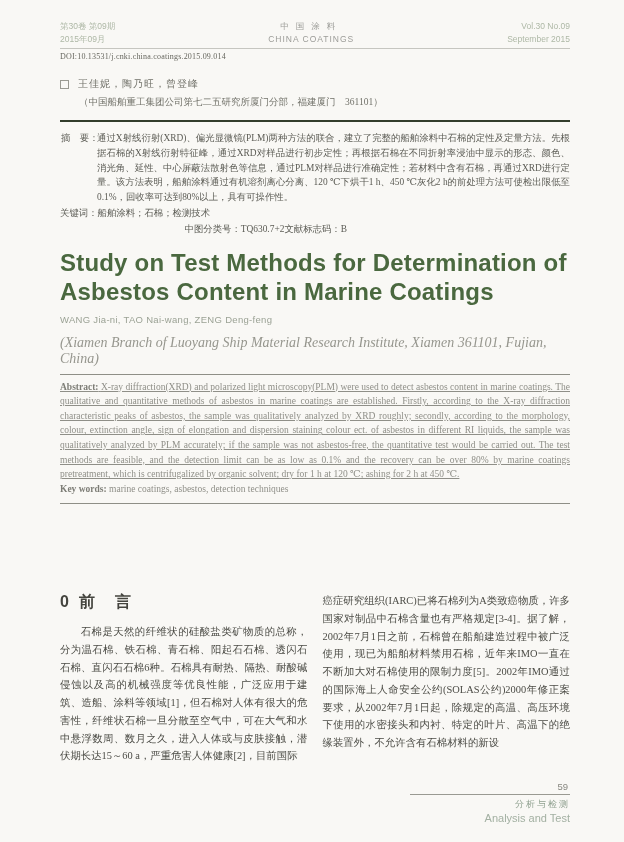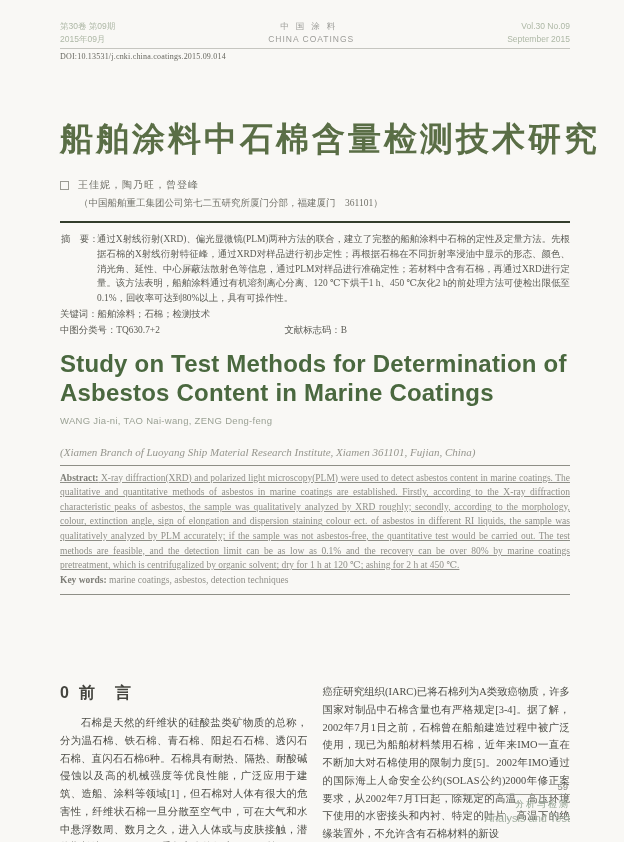--- a/index.html
+++ b/index.html
@@ -49,33 +49,33 @@
   .abs-cn {
     position: relative; margin-top: 9px; padding-left: 37px;
     font-size: 9.4px; line-height: 14.8px; text-align: justify;
     color: #5b5b54;
   }
   .abs-cn-label { position: absolute; left: 1px; top: 0; letter-spacing: 0px; color: #5b5b54; }
   .kw-cn { margin-top: 1px; font-size: 9.4px; line-height: 14.8px; color: #5b5b54; }
   .clc-row {
     margin-top: 1px; display: flex; font-size: 9.4px; color: #5b5b54; line-height: 14.8px;
   }
-  .clc-row .c1 { width: 44%; }
+  .clc-row .c1 { width: 44%; text-align: right; }
   .clc-row .c2 { width: 26%; }
   .clc-row .c3 { flex: 1; }
 
   
   .title-en {
     margin-top: 11px;
     font-family: "Liberation Sans", "DejaVu Sans", sans-serif;
     font-size: 24px; font-weight: bold; line-height: 29px;
     color: #4a683f; letter-spacing: 0.2px;
   }
   .authors-en { margin-top: 8px; font-family: "Liberation Sans", sans-serif; font-size: 9.5px; color: #9ba295; letter-spacing: 0.3px; }
-  .affil-en { margin-top: 20px; font-size: 11px; font-style: italic; color: #96968e; }
+  .affil-en { margin-top: 10px; font-size: 14px; font-style: italic; color: #96968e; }
 
   .thin-rule { border-bottom: 1px solid #8f8f87; margin-top: 7px; }
 
   
   .abs-en {
     margin-top: 5px; font-size: 9.5px; line-height: 14.6px;
     text-align: justify; color: #8f8f88; text-decoration: underline;
   }
   .abs-en b, .kw-en b { font-weight: bold; color: #7d7d76; }
   .kw-en { font-size: 9.5px; line-height: 14.6px; color: #8f8f88; }
@@ -120,21 +120,20 @@
         </div>
         <div class="jh-block jh-right">
           <div>Vol.30 No.09</div>
           <div>September 2015</div>
         </div>
       </div>
       <div class="jheader-rule"></div>
       <div class="doi">DOI:10.13531/j.cnki.china.coatings.2015.09.014</div>
     </div>
 
-    <h1 class="title-cn">船舶涂料中石棉含量检测技术研究</h1>
     <div class="authors-row">
       <span class="author-mark"></span>
       <span class="authors-cn">王佳妮，陶乃旺，曾登峰</span>
     </div>
     <div class="affil-cn">（中国船舶重工集团公司第七二五研究所厦门分部，福建厦门　361101）</div>
 
     <div class="thick-rule"></div>
 
     <div class="abs-cn">
       <span class="abs-cn-label">摘　要：</span>

